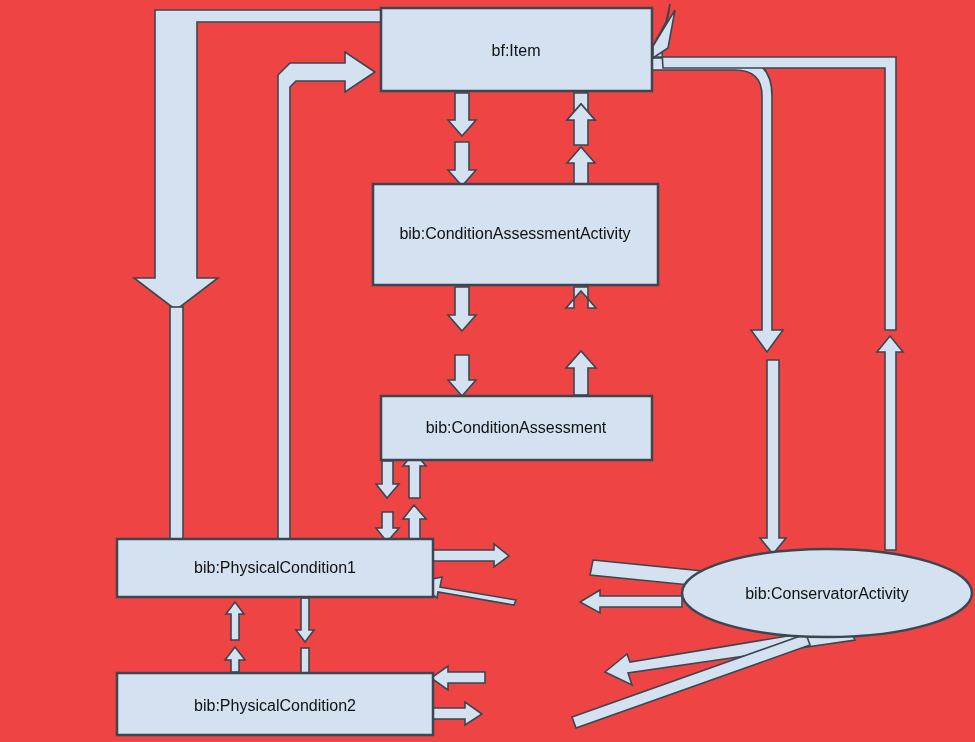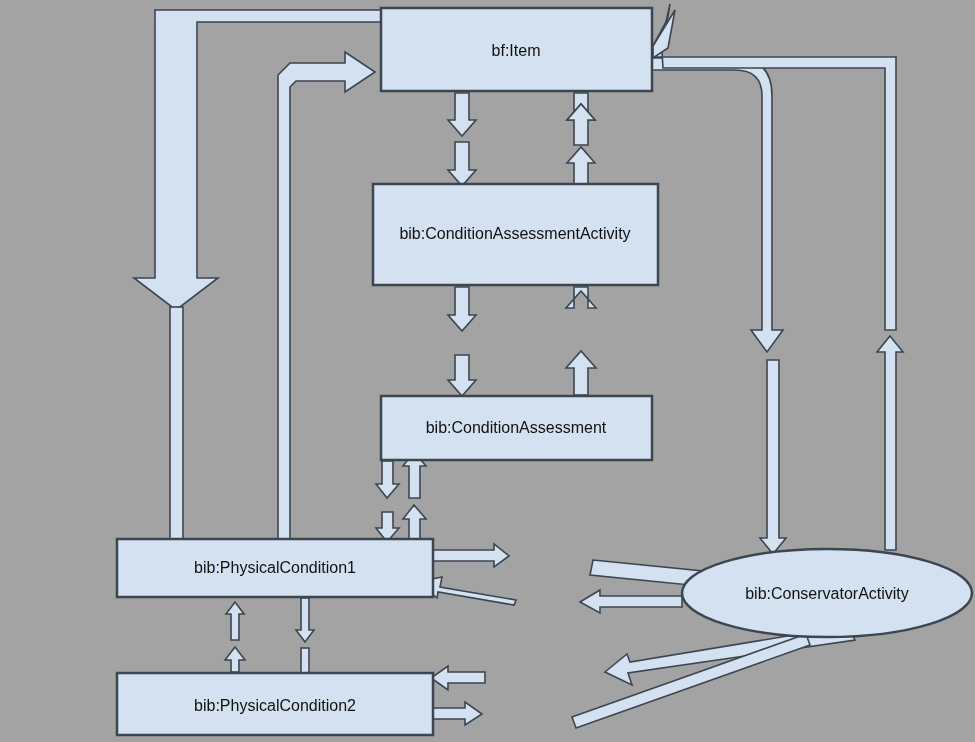--- a/index.html
+++ b/index.html
@@ -4,21 +4,21 @@
 <style>
   html, body {
     margin: 0;
     padding: 0;
     background: #000000;
   }
   #canvas-wrap {
     position: relative;
     width: 975px;
     height: 742px;
-    background: #a3a3a3;
+    background: #ef4444;
     overflow: hidden;
   }
   svg#diagram {
     position: absolute;
     top: 0; left: 0;
     width: 975px;
     height: 742px;
     display: block;
   }
   .node-shape {

